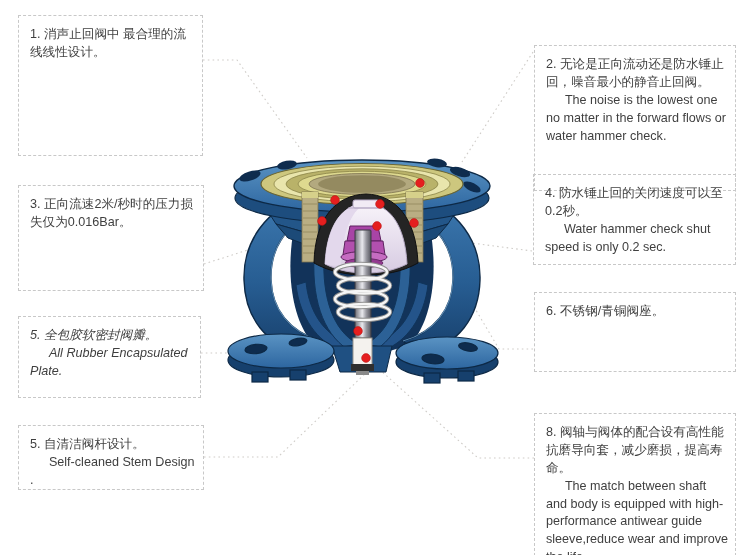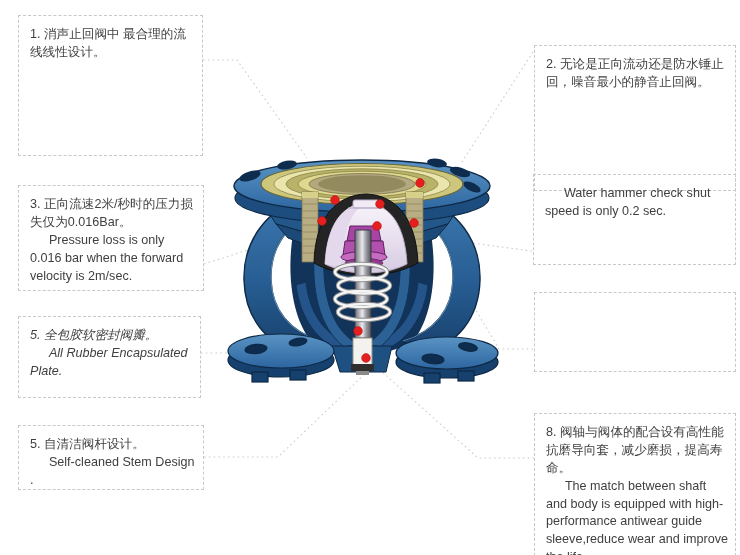--- a/index.html
+++ b/index.html
@@ -183,37 +183,39 @@
       <circle cx="366" cy="358" r="4.4"></circle>
     </g>
   </svg>
 
   <div class="callout" style="left:18px;top:15px;width:185px;height:141px;">
     <div class="zh">1. 消声止回阀中 最合理的流线线性设计。</div>
   </div>
 
   <div class="callout" style="left:534px;top:5px;width:202px;height:146px;margin-top:40px;">
     <div class="zh">2. 无论是正向流动还是防水锤止回，噪音最小的静音止回阀。</div>
+    <div class="en">The noise is the lowest one no matter in the forward flows or water hammer check.</div>
   </div>
 
   <div class="callout" style="left:18px;top:185px;width:186px;height:106px;">
     <div class="zh">3. 正向流速2米/秒时的压力损失仅为0.016Bar。</div>
-    <div class="en">Pressure loss is only 0.016 bar when the forward velocity is 2m/sec.</div>
   </div>
 
   <div class="callout" style="left:533px;top:174px;width:203px;height:91px;">
+    <div class="zh">4. 防水锤止回的关闭速度可以至0.2秒。</div>
     <div class="en">Water hammer check shut speed is only 0.2 sec.</div>
   </div>
 
   <div class="callout" style="left:18px;top:316px;width:183px;height:82px;font-style:italic;">
     <div class="zh">5. 全包胶软密封阀瓣。</div>
     <div class="en">All Rubber Encapsulated Plate.</div>
   </div>
 
   <div class="callout" style="left:534px;top:292px;width:202px;height:80px;">
+    <div class="zh">6. 不锈钢/青铜阀座。</div>
   </div>
 
   <div class="callout" style="left:18px;top:425px;width:186px;height:65px;">
     <div class="zh">5. 自清洁阀杆设计。</div>
     <div class="en">Self-cleaned Stem Design .</div>
   </div>
 
   <div class="callout" style="left:534px;top:413px;width:202px;height:148px;">
     <div class="zh">8. 阀轴与阀体的配合设有高性能抗磨导向套，减少磨损，提高寿命。</div>
     <div class="en">The match between shaft and body is equipped with high-performance antiwear guide sleeve,reduce wear and improve the life.</div>

